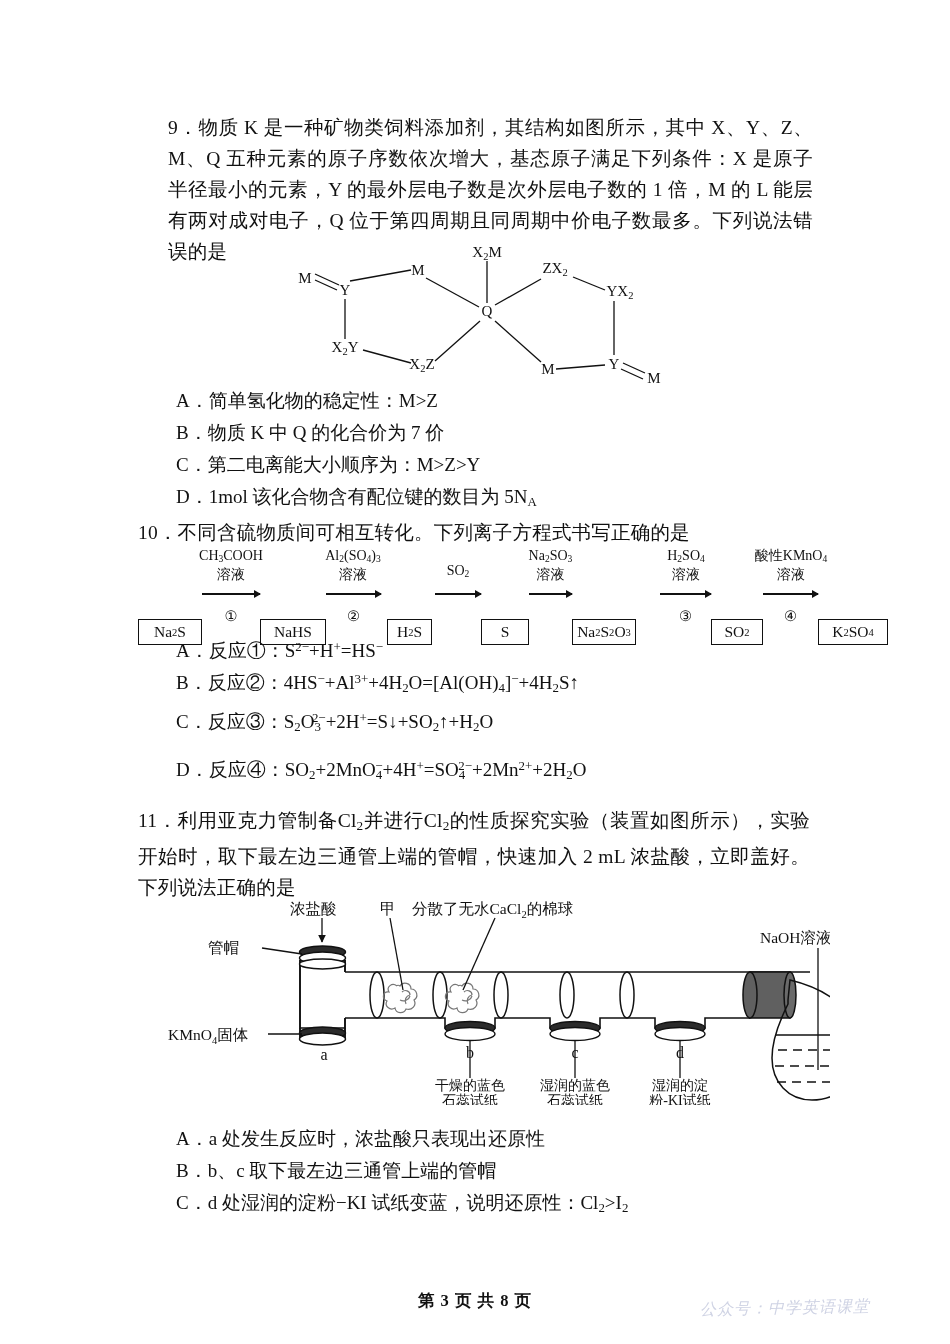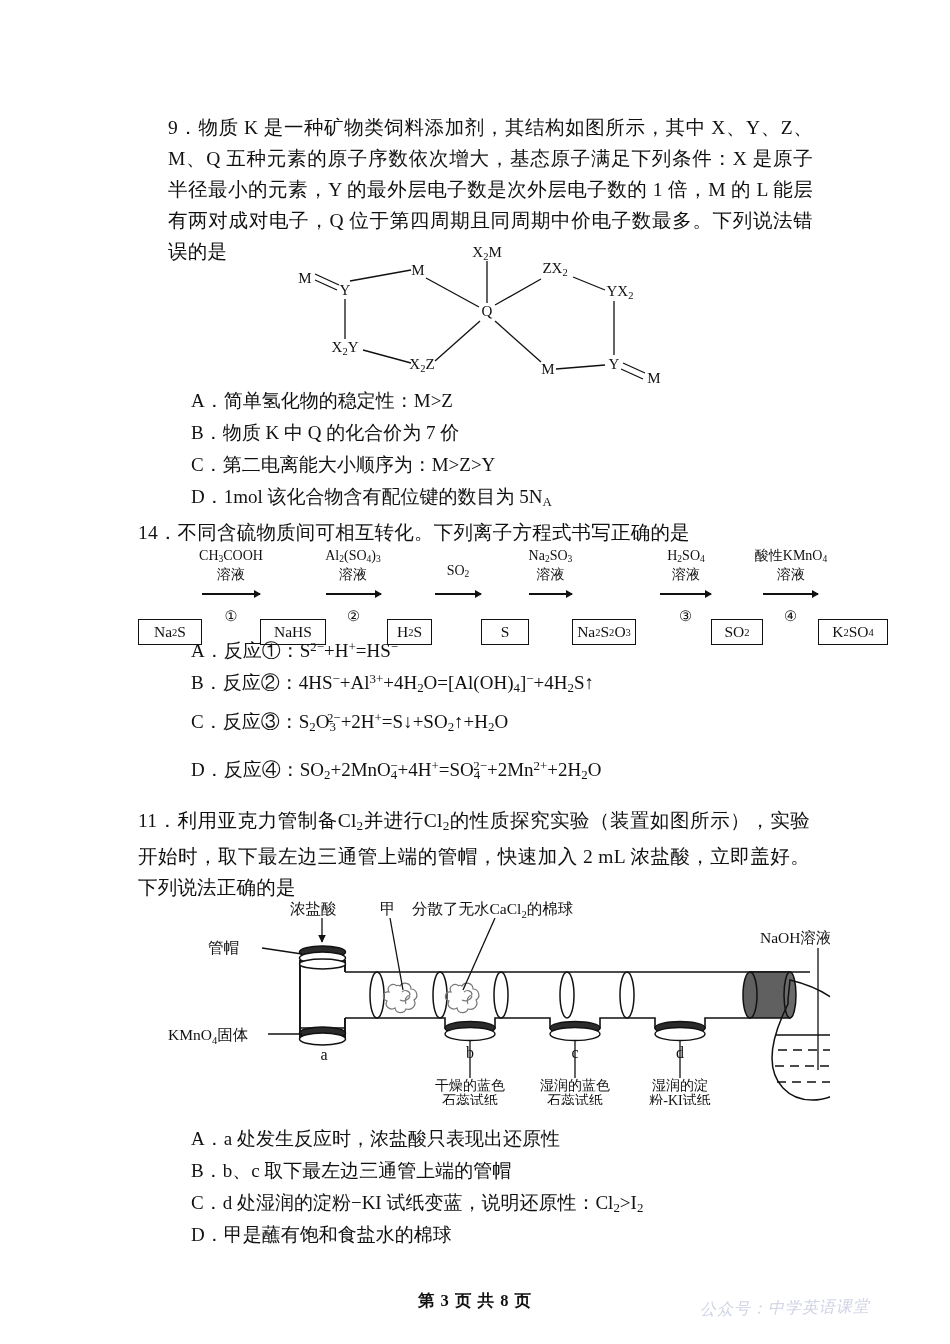--- a/index.html
+++ b/index.html
@@ -21,21 +21,20 @@
     font-size: 19.5px;
     line-height: 31px;
     letter-spacing: 0.2px;
     text-align: justify;
   }
   .opt {
     position:absolute;
     font-size: 19px;
     line-height: 29px;
     white-space: nowrap;
-    margin-left: 15px;
   }
   sub { font-size: 0.68em; vertical-align: -0.25em; }
   sup { font-size: 0.68em; vertical-align: 0.45em; }
 
   
   #struct { position:absolute; left:283px; top:243px; width:420px; height:140px; }
   #struct svg { display:block; }
   .lbl { font-family:"Liberation Serif", serif; font-size:15px; fill:#111; }
   .lbl tspan.s { font-size:10.5px; }
 
@@ -145,21 +144,21 @@
     <span>B．</span><span>物质 K 中 Q 的化合价为 7 价</span>
   </div>
   <div class="opt" style="left:176px; top:450px;">
     <span>C．</span><span>第二电离能大小顺序为：M&gt;Z&gt;Y</span>
   </div>
   <div class="opt" style="left:176px; top:482px;">
     <span>D．</span><span>1mol 该化合物含有配位键的数目为 5N<sub>A</sub></span>
   </div>
 
   <div class="qtext" style="left:138px; top:517px; width:660px;">
-    <span>14．</span><span>不同含硫物质间可相互转化。下列离子方程式书写正确的是</span>
+    <span>10．</span><span>不同含硫物质间可相互转化。下列离子方程式书写正确的是</span>
   </div>
 
   <div id="flow">
 
     <div class="fbox" style="left:0px;  width:64px;">Na<sub>2</sub>S</div>
     <div class="fbox" style="left:122px;width:66px;">NaHS</div>
     <div class="fbox" style="left:249px;width:45px;">H<sub>2</sub>S</div>
     <div class="fbox" style="left:343px;width:48px;">S</div>
     <div class="fbox" style="left:434px;width:64px;">Na<sub>2</sub>S<sub>2</sub>O<sub>3</sub></div>
     <div class="fbox" style="left:573px;width:52px;">SO<sub>2</sub></div>
@@ -342,20 +341,17 @@
 
   <div class="opt" style="left:176px; top:1124px;">
     <span>A．</span><span>a 处发生反应时，浓盐酸只表现出还原性</span>
   </div>
   <div class="opt" style="left:176px; top:1156px;">
     <span>B．</span><span>b、c 取下最左边三通管上端的管帽</span>
   </div>
   <div class="opt" style="left:176px; top:1188px;">
     <span>C．</span><span>d 处湿润的淀粉−KI 试纸变蓝，说明还原性：Cl<sub>2</sub>&gt;I<sub>2</sub></span>
   </div>
-  <div class="opt" style="left:176px; top:1220px;">
-    <span>D．</span><span>甲是蘸有饱和食盐水的棉球</span>
-  </div>
 
   <div id="footer">第 3 页 共 8 页</div>
   <div id="watermark">公众号：中学英语课堂</div>
 
 </div>
 
 </body></html>

